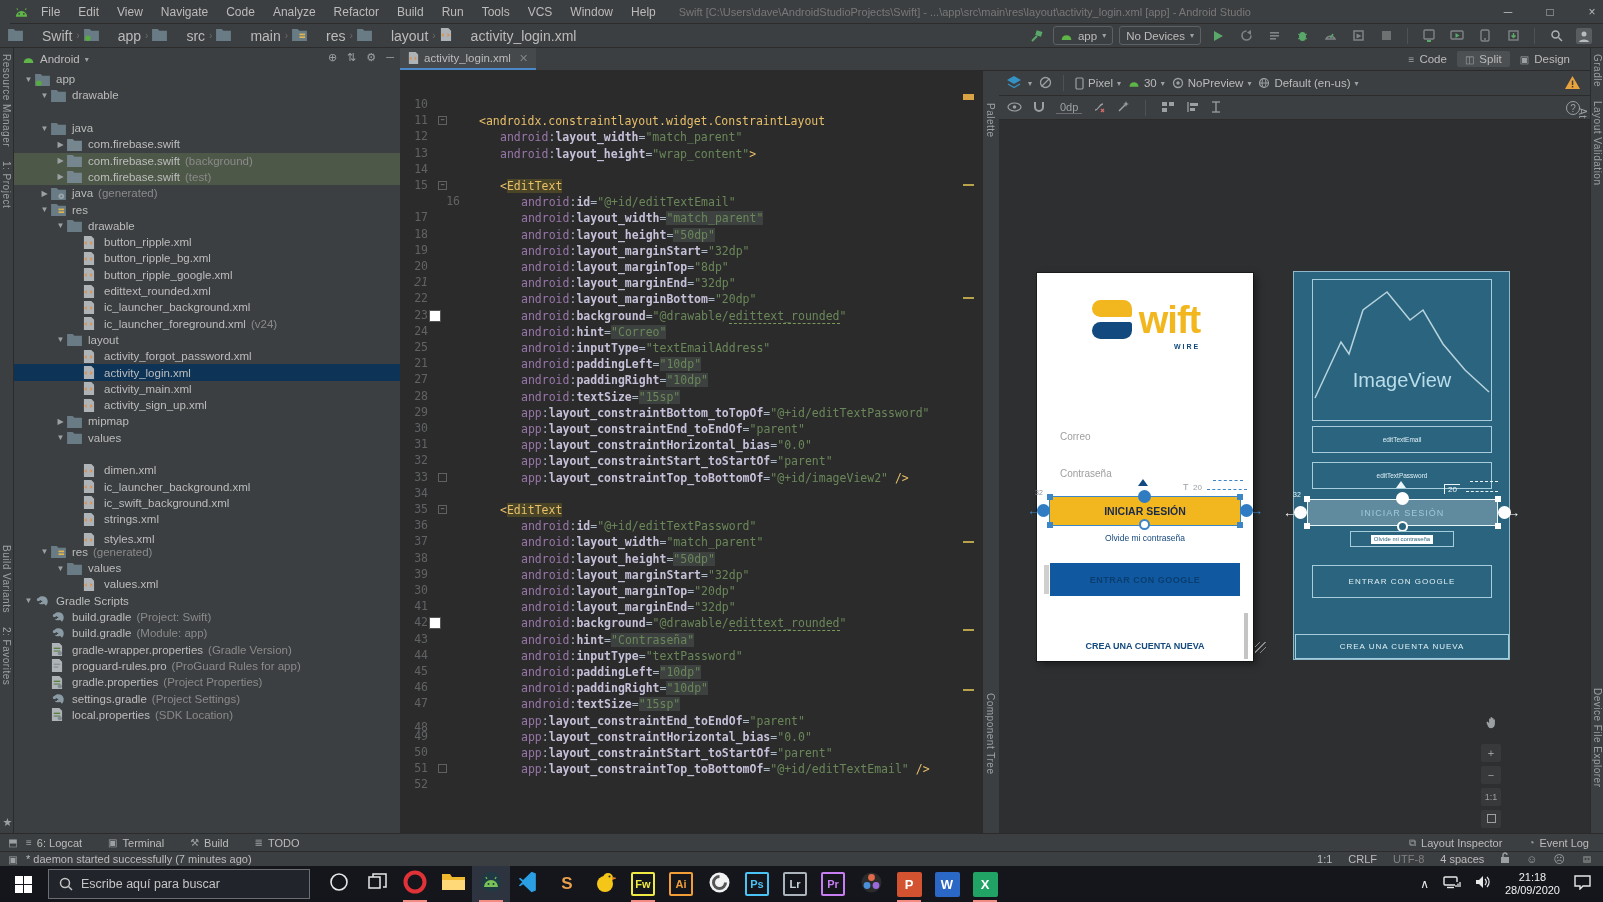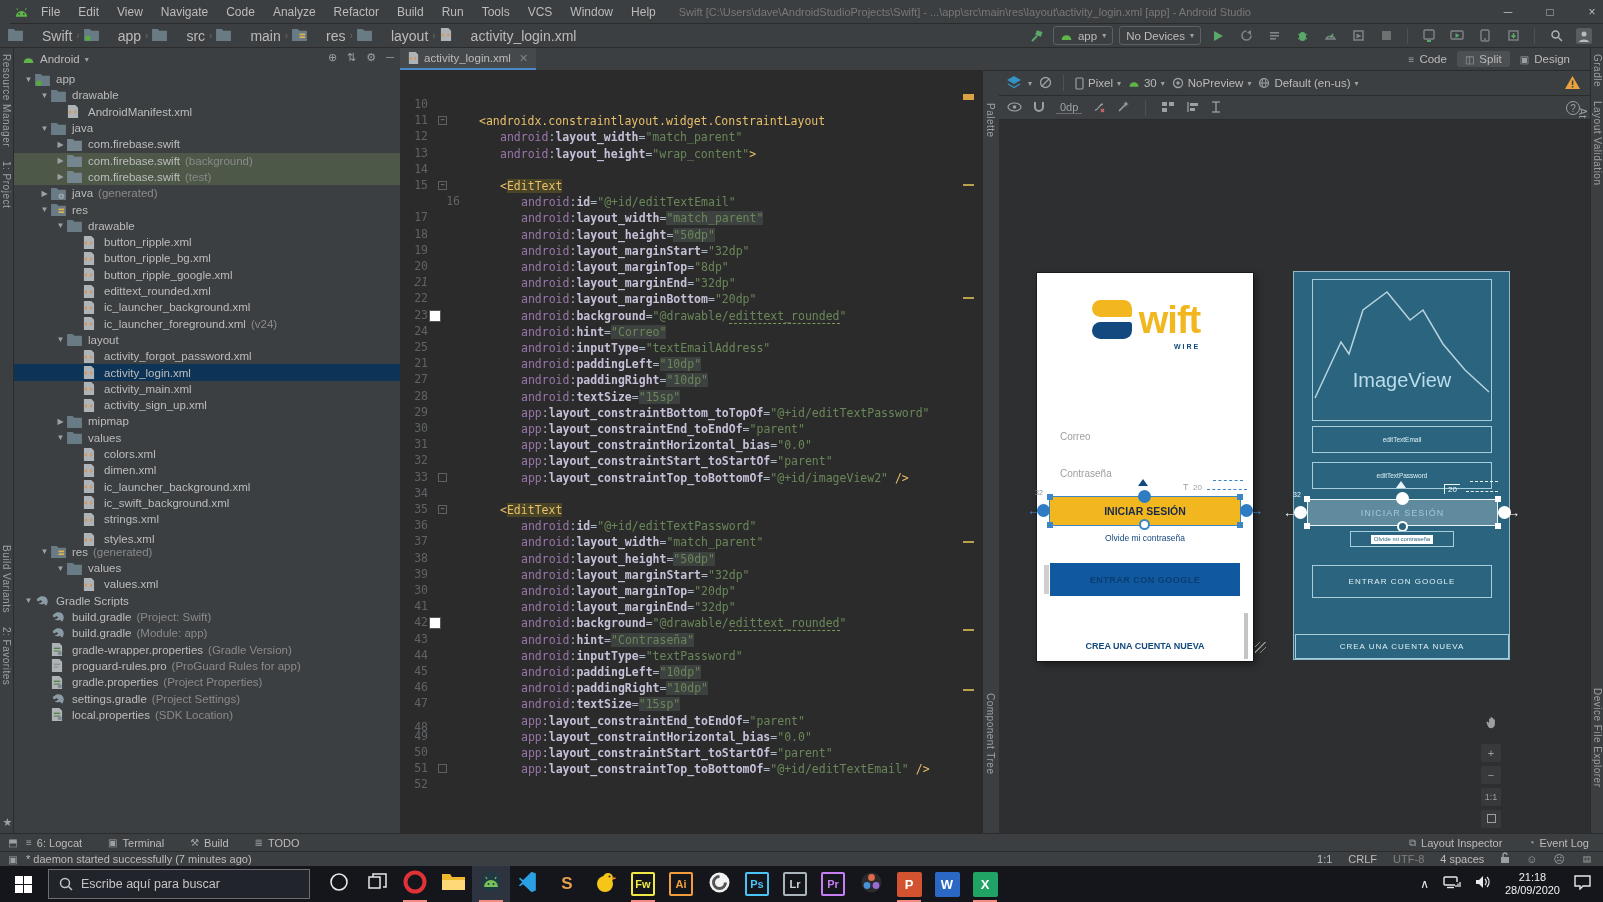--- a/index.html
+++ b/index.html
@@ -322,30 +322,20 @@
         </div>
         <div class="trow" style="top: 16.3px; padding-left: 24px;">
           <span class="tarrow">▼</span>
           <span class="ticon">
             <svg width="15" height="13" viewBox="0 0 16 14">
               <path fill="#697b85" d="M0 1h6l2 2h8v11H0z"></path>
             </svg>
           </span>
           <span>drawable</span>
         </div>
-        <div class="trow" style="top: 32.6px; padding-left: 40px;">
-          <span class="tarrow"></span>
-          <span class="ticon">
-            <svg width="12" height="13" viewBox="0 0 13 14">
-              <path fill="#adb3b6" d="M1 0h8l3 3v11H1z"></path>
-              <path d="M4 6L2.5 7.5 4 9M8 6l1.5 1.5L8 9" stroke="#e78c3c" fill="none" stroke-width="1.2"></path>
-            </svg>
-          </span>
-          <span>AndroidManifest.xml</span>
-        </div>
         <div class="trow" style="top: 48.9px; padding-left: 24px;">
           <span class="tarrow">▼</span>
           <span class="ticon">
             <svg width="15" height="13" viewBox="0 0 16 14">
               <path fill="#697b85" d="M0 1h6l2 2h8v11H0z"></path>
             </svg>
           </span>
           <span>java</span>
         </div>
         <div class="trow" style="top: 65.2px; padding-left: 40px;">
@@ -529,30 +519,20 @@
           <span>mipmap</span>
         </div>
         <div class="trow" style="top: 358.6px; padding-left: 40px;">
           <span class="tarrow">▼</span>
           <span class="ticon">
             <svg width="15" height="13" viewBox="0 0 16 14">
               <path fill="#697b85" d="M0 1h6l2 2h8v11H0z"></path>
             </svg>
           </span>
           <span>values</span>
-        </div>
-        <div class="trow" style="top: 374.9px; padding-left: 56px;">
-          <span class="tarrow"></span>
-          <span class="ticon">
-            <svg width="12" height="13" viewBox="0 0 13 14">
-              <path fill="#adb3b6" d="M1 0h8l3 3v11H1z"></path>
-              <path d="M4 6L2.5 7.5 4 9M8 6l1.5 1.5L8 9" stroke="#e78c3c" fill="none" stroke-width="1.2"></path>
-            </svg>
-          </span>
-          <span>colors.xml</span>
         </div>
         <div class="trow" style="top: 391.2px; padding-left: 56px;">
           <span class="tarrow"></span>
           <span class="ticon">
             <svg width="12" height="13" viewBox="0 0 13 14">
               <path fill="#adb3b6" d="M1 0h8l3 3v11H1z"></path>
               <path d="M4 6L2.5 7.5 4 9M8 6l1.5 1.5L8 9" stroke="#e78c3c" fill="none" stroke-width="1.2"></path>
             </svg>
           </span>
           <span>dimen.xml</span>

